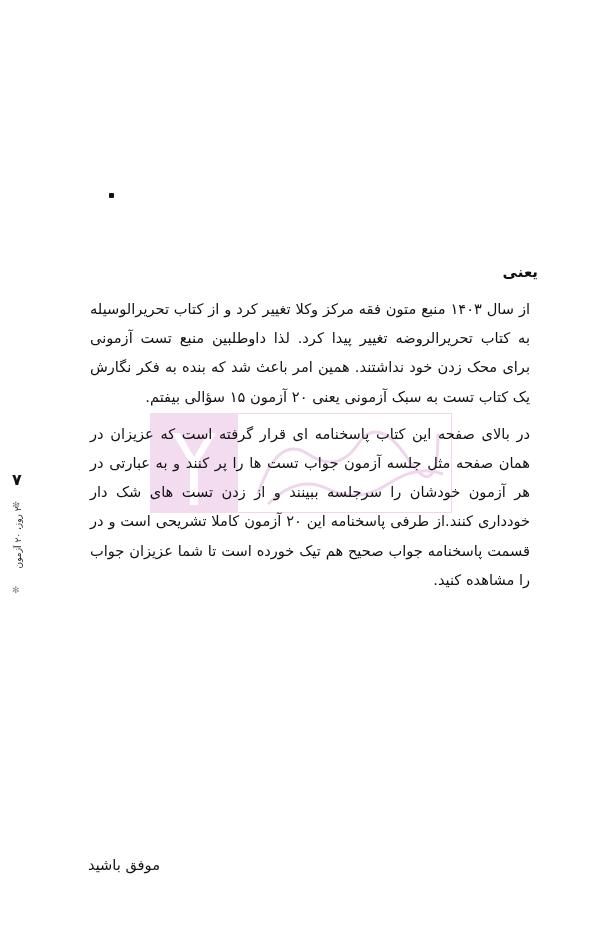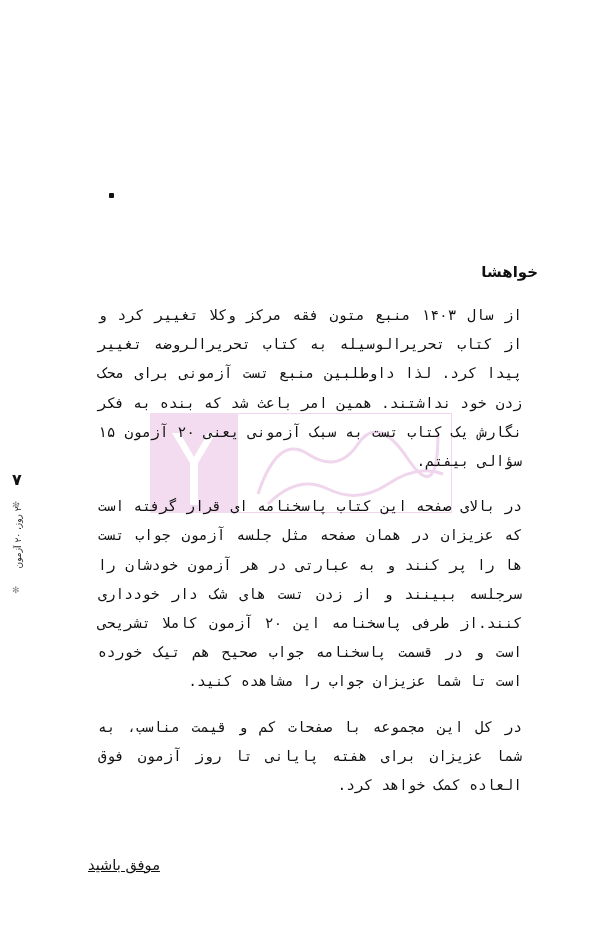--- a/index.html
+++ b/index.html
@@ -6,22 +6,22 @@
   body { width:600px; height:932px; background:#ffffff; position:relative; overflow:hidden;
          font-family:"DejaVu Sans", sans-serif; color:#111; }
   .page { position:absolute; left:0; top:0; width:600px; height:932px; }
   .dot { position:absolute; left:109px; top:193px; width:5px; height:5px; background:#111; border-radius:1px; }
   .watermark { position:absolute; left:150px; top:413px; width:302px; height:100px; }
   .wm-block { position:absolute; left:0; top:0; width:88px; height:100px; background:#f3dcef; }
   .wm-y { position:absolute; left:0; top:0; }
   .wm-text { position:absolute; left:88px; top:0; width:214px; height:100px; border:1px solid #f0d6ec; border-left:none; box-sizing:border-box; }
   .content { position:absolute; left:82px; top:258px; width:456px; direction:rtl; text-align:justify; }
   .title { font-weight:bold; font-size:15px; line-height:28px; margin:0 0 2px 0; }
-  .para { font-size:14.6px; line-height:29.2px; margin:16px; text-align-last:right;font-family:Liberation Mono, monospace; }
-  .signoff { position:absolute; left:88px; top:856px; font-size:14.6px; direction:rtl;text-decoration:underline; }
+  .para { font-size:14.6px; line-height:29.2px; margin:8px; text-align-last:right; }
+  .signoff { position:absolute; left:88px; top:856px; font-size:14.6px; direction:rtl; }
   .page-num { position:absolute; left:6px; top:470px; width:22px; text-align:center; font-weight:bold; font-size:16px; }
   .running-head { position:absolute; left:-22px; top:530px; width:80px; transform:rotate(-90deg);
                   font-size:9px; direction:rtl; text-align:center; color:#222; white-space:nowrap; }
   .star { position:absolute; left:12px; font-size:9px; color:#888; }
 </style>
 </head>
 <body>
 
 <div class="page">
 
@@ -34,24 +34,23 @@
     </svg>
     <div class="wm-text">
       <svg width="214" height="100">
         <path d="M20 80 Q40 20 70 40 T120 30 T170 45 T200 20" stroke="#f0d6ec" stroke-width="3" fill="none"></path>
         <path d="M30 90 Q60 60 90 75 T150 70 T205 60" stroke="#f0d6ec" stroke-width="3" fill="none"></path>
       </svg>
     </div>
   </div>
 
   <div class="content">
-    <p class="title">خواهشا</p>
+    <p class="title">یعنی</p>
     <p class="para">از سال ۱۴۰۳ منبع متون فقه مرکز وکلا تغییر کرد و از کتاب تحریرالوسیله به کتاب تحریرالروضه تغییر پیدا کرد. لذا داوطلبین منبع تست آزمونی برای محک زدن خود نداشتند. همین امر باعث شد که بنده به فکر نگارش یک کتاب تست به سبک آزمونی یعنی ۲۰ آزمون ۱۵ سؤالی بیفتم.</p>
     <p class="para">در بالای صفحه این کتاب پاسخنامه ای قرار گرفته است که عزیزان در همان صفحه مثل جلسه آزمون جواب تست ها را پر کنند و به عبارتی در هر آزمون خودشان را سرجلسه ببینند و از زدن تست های شک دار خودداری کنند.از طرفی پاسخنامه این ۲۰ آزمون کاملا تشریحی است و در قسمت پاسخنامه جواب صحیح هم تیک خورده است تا شما عزیزان جواب را مشاهده کنید.</p>
-    <p class="para">در کل این مجموعه با صفحات کم و قیمت مناسب، به شما عزیزان برای هفته پایانی تا روز آزمون فوق العاده کمک خواهد کرد.</p>
   </div>
 
   <div class="signoff">موفق باشید</div>
 
   <div>
     <div class="page-num">۷</div>
     <span class="star" style="top:500px">✻</span>
     <div class="running-head">۲۰ روز، ۲۰ آزمون</div>
     <span class="star" style="top:585px">✻</span>
   </div>

